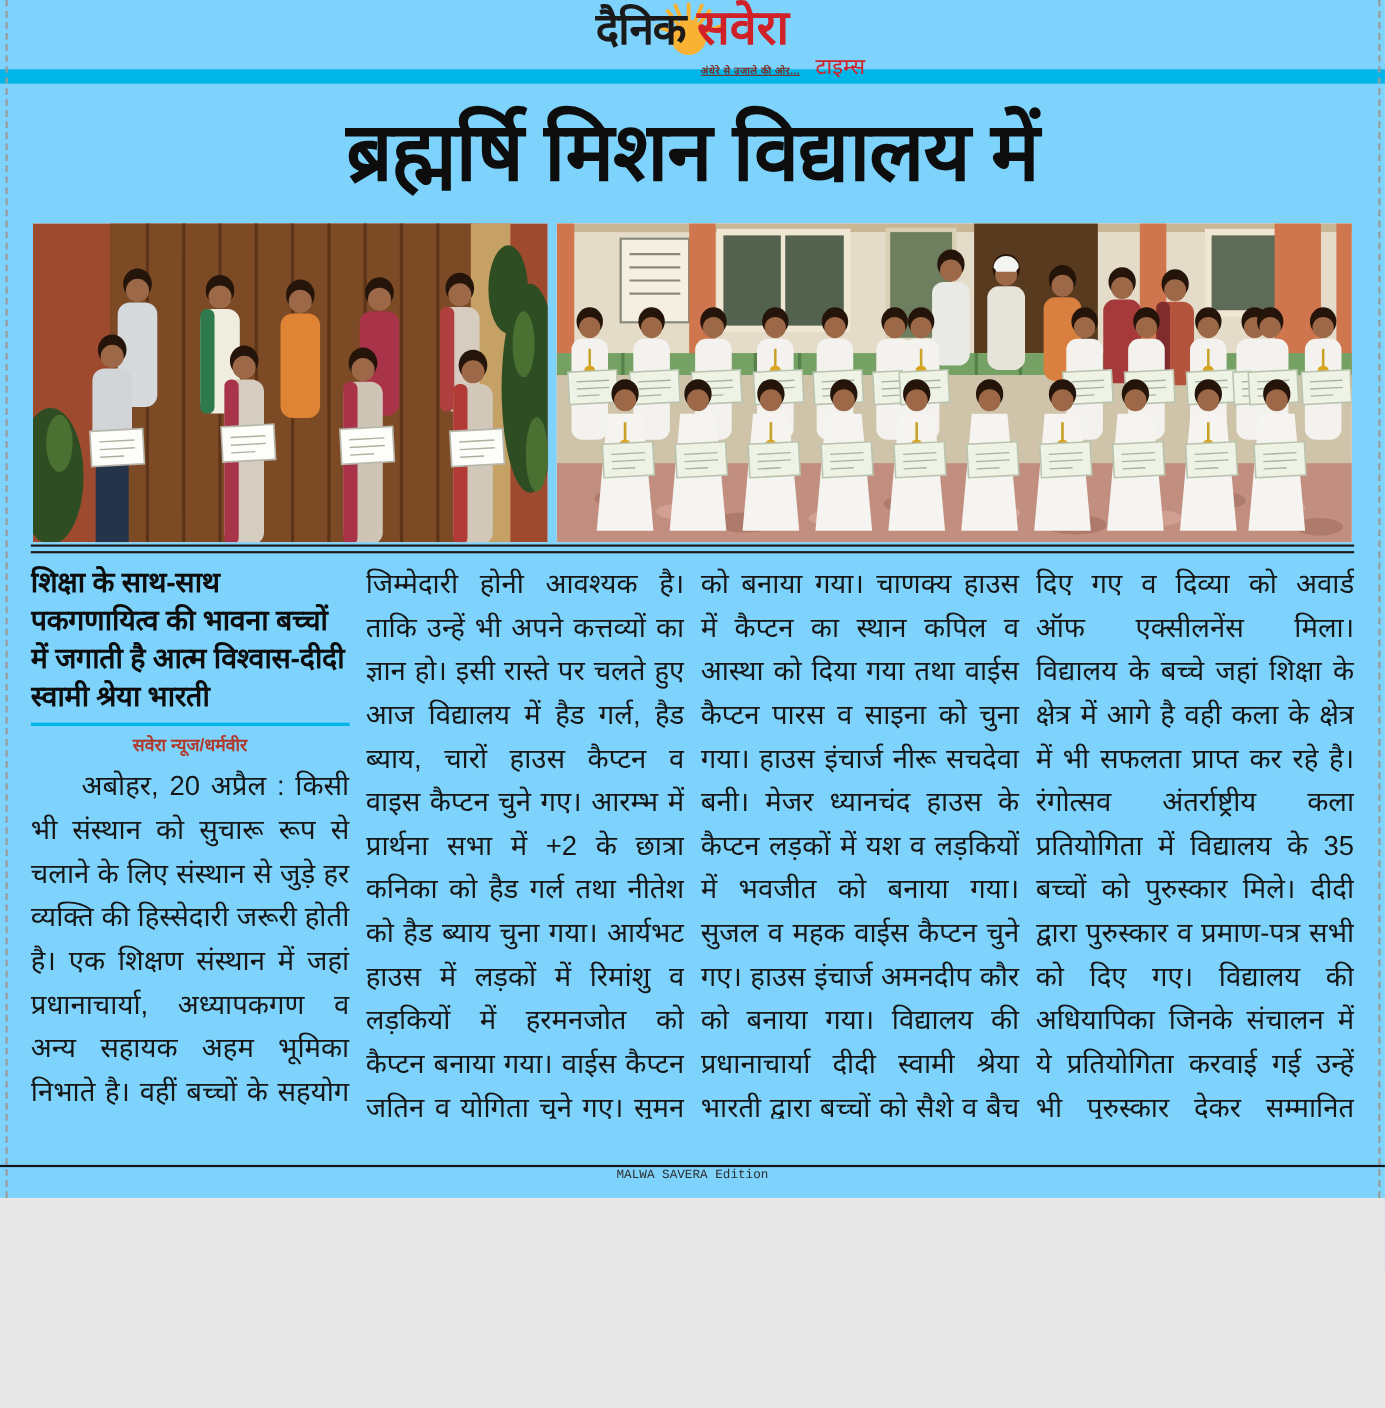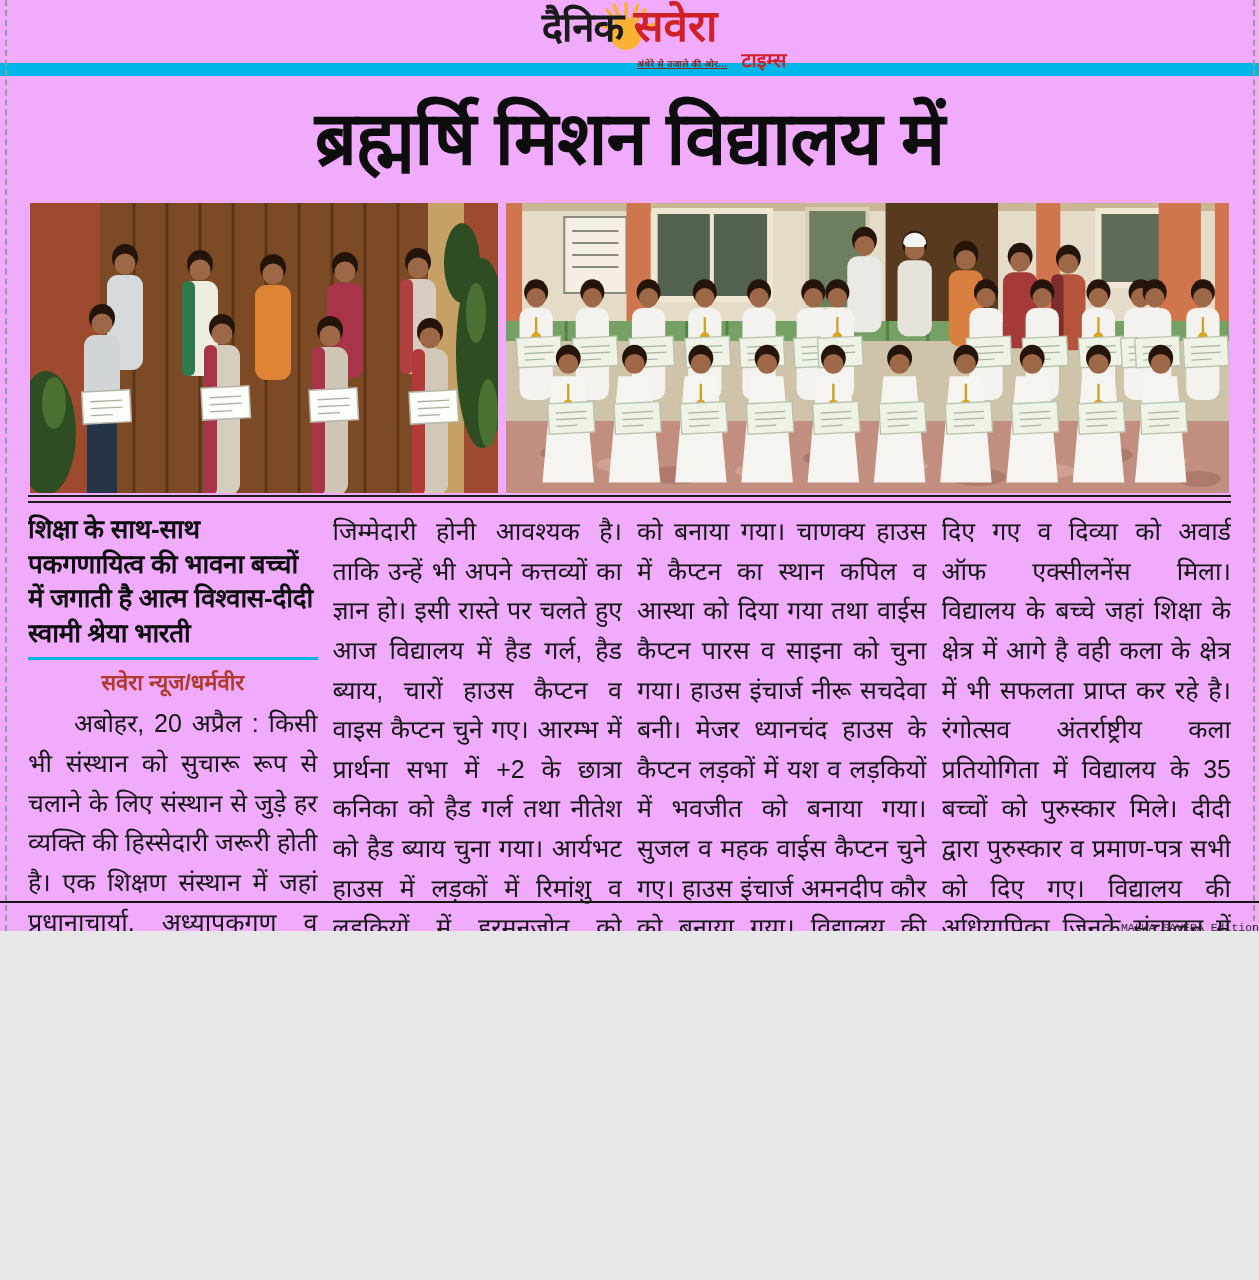--- a/index.html
+++ b/index.html
@@ -1,34 +1,34 @@
 <!DOCTYPE html>
 <html><head>
 <meta charset="utf-8">
 <style>
   * { margin:0; padding:0; box-sizing:border-box; }
   html,body { background:#e8e8e8; }
   .page{
-    position:relative; width:1259px; height:931px; margin:0 auto;
-    background:#f0abfc; overflow:hidden;
+    position:relative; width:1259px; height:1089px; margin:0 auto;
+    background:#7dd3fc; overflow:hidden;
     font-family:"Liberation Sans","DejaVu Sans",sans-serif; color:#111;
   }
   .clip-border{ position:absolute; top:0; bottom:0; width:0; border-left:2px dashed #9a9a9a; }
   .clip-border.left{ left:5px; }
   .clip-border.right{ right:4px; }
 
   
   .masthead{ position:relative; width:330px; margin:4px auto 0; height:56px; }
   .logo-row{ position:relative; text-align:center; white-space:nowrap; line-height:1; z-index:1;}
   .sun{ position:absolute; left:122px; top:-4px; z-index:0; }
   .logo-black{ font-size:40px; font-weight:800; color:#1a1a1a; letter-spacing:-1px; position:relative; z-index:1;}
   .logo-red{ font-size:44px; font-weight:800; position:relative; z-index:1; margin-left:6px;}
   .logo-sub{ display:flex; justify-content:flex-end; align-items:baseline; gap:14px; margin-top:-2px; padding-right:8px; position:relative; z-index:1;}
   .tagline{ font-size:9px; font-weight:700; color:#7a2a22; letter-spacing:.5px;text-decoration:underline; }
-  .times{ font-size:20px; font-weight:700; }
+  .times{ font-size:20px; font-weight:400; }
 
   .cyan-bar{ width:100%; height:13px; margin-top:3px; }
 
   
   .headline{ text-align:center; font-weight:700; font-size:74px; line-height:1.42;
     letter-spacing:-1px; color:#0d0d0d; margin-top:10px; }
   .headline span{ display:block; }
 
   
   .photos{ display:flex; gap:8px; margin:12px 30px 0 30px; height:290px; }
@@ -40,34 +40,34 @@
   
   .caption{ margin:7px 30px 3px 30px; font-size:23px; font-weight:700; color:#0d0d0d; }
   .double-rule{ margin:2px 28px 9px 28px; height:8px; border-top:2.5px solid #1c1c1c; border-bottom:2.5px solid #1c1c1c; }
 
   
   .article{ margin:0 28px; height:505px; overflow:hidden;
     display:grid; grid-template-columns:repeat(4,1fr); column-gap:15px; }
   .col{ overflow:hidden; }
   .subhead{ font-size:26px; font-weight:800; line-height:1.33; color:#0d0d0d; letter-spacing:-0.3px;}
   .cyan-rule{ height:3px; margin:7px 0 6px 0; }
-  .byline{ text-align:center; font-size:22px; font-weight:800; margin:4px 0 8px 0; }
+  .byline{ text-align:center; font-size:16px; font-weight:800; margin:4px 0 8px 0; }
   .body-text{ font-size:25px; line-height:1.585; text-align:justify; color:#161616; }
   .body-text.indent{ text-indent:46px; }
 
   
   .reg-strip{ position:absolute; left:0; right:0; top:1190px; height:28px; }
   .reg-bar{ position:absolute; height:27px; background:#b1b1b1; border-radius:14px; }
   .reg-bar.left{ left:392px; width:112px; }
   .reg-bar.right{ left:800px; width:138px; }
   .dots{ position:absolute; left:540px; top:0; display:flex; gap:14px; }
   .reg-dot{ width:34px; height:27px; border-radius:50%; display:inline-block; }
 
   
-  .footer{ position:absolute; left:0; right:0; bottom:0; height:30px; border-top:2.5px solid #161616; text-align:right; padding-top:18px; }
+  .footer{ position:absolute; left:0; right:0; bottom:0; height:30px; border-top:2.5px solid #161616; text-align:center; padding-top:1px; }
   .footer div{ font-family:"Liberation Mono","DejaVu Sans Mono",monospace; font-size:11.5px; line-height:13px; color:#2e2e2e; }
 </style>
 </head>
 <body>
 
 <div class="page">
 
   <div class="clip-border left"></div>
   <div class="clip-border right"></div>
 

